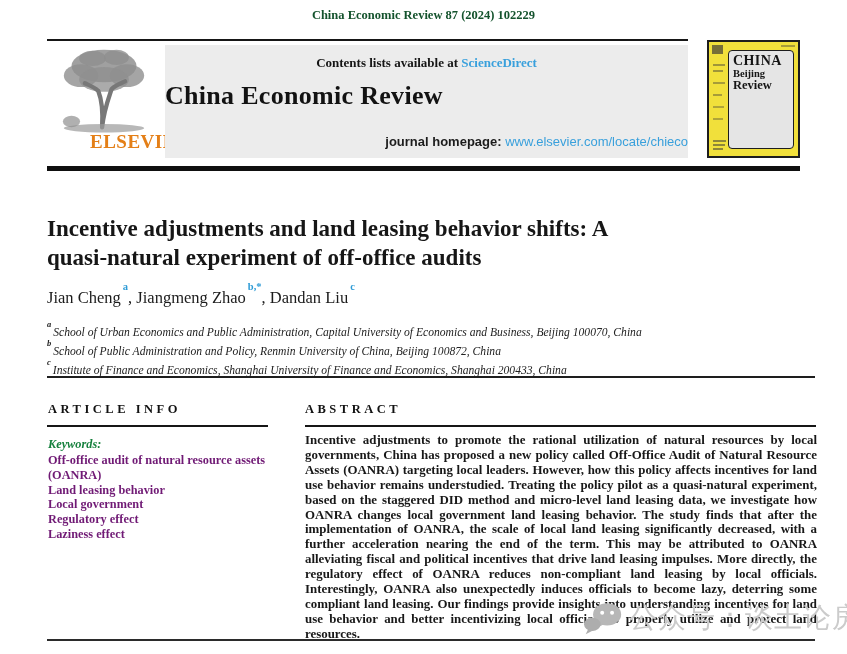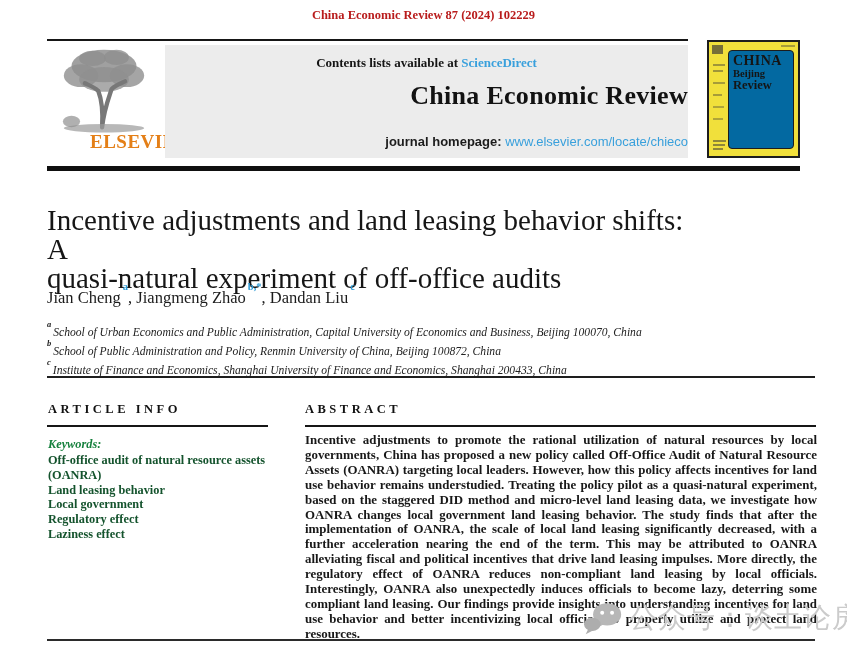--- a/index.html
+++ b/index.html
@@ -3,65 +3,65 @@
 <meta charset="utf-8">
 <style>
   html,body{margin:0;padding:0;background:#ffffff;}
   .canvas{
     position:relative;width:847px;height:654px;background:#fff;overflow:hidden;
     font-family:"Liberation Serif", serif;color:#1a1a1a;
   }
   .abs{position:absolute;}
 
   
-  .citation{top:8px;left:0;width:100%;text-align:center;font-size:12.5px;font-weight:600;color:#b91c1c;}
+  .citation{top:8px;left:0;width:100%;text-align:center;font-size:12.5px;font-weight:600;color:#14532d;}
 
   
   .rule{background:#161616;}
   .rule-top{left:47px;top:39px;width:641px;height:2px;}
   .rule-thick{left:47px;top:166px;width:753px;height:5px;background:#0f0f0f;}
   .rule-mid{left:47px;top:376px;width:768px;height:1.6px;background:#1e1e1e;}
   .rule-info{left:47px;top:425px;width:221px;height:2px;}
   .rule-absx{left:305px;top:425px;width:511px;height:2px;}
   .rule-bottom{left:47px;top:639px;width:768px;height:2.2px;background:#2b2b2b;}
 
   
   .pub{left:47px;top:45px;width:113px;height:113px;text-align:center;}
   .pub svg{display:block;margin:0 auto;}
   .pub-name{font-size:19px;font-weight:700;color:#E47F17;letter-spacing:.5px;margin-top:-2px;margin-left:43px;}
 
   
   .banner{left:165px;top:45px;width:523px;height:113px;background:#ECECEC;}
   .contents-line{top:10px;left:0;width:100%;text-align:center;font-size:13px;font-weight:600;color:#161616;}
-  .jtitle{top:36px;left:0;width:100%;text-align:right;font-size:26px;font-weight:600;color:#121212;letter-spacing:.3px;}
+  .jtitle{top:36px;left:0;width:100%;text-align:left;font-size:26px;font-weight:600;color:#121212;letter-spacing:.3px;}
   .homepage-line{bottom:9px;left:0;width:100%;text-align:right;font-family:"Liberation Sans",sans-serif;font-size:13px;font-weight:700;color:#1c1c1c;}
   .link{color:#39A0DC;text-decoration:none;cursor:pointer;}
   .homepage-line .link{font-weight:400;}
 
   
   .cover{left:707px;top:40px;width:93px;height:118px;background:#F1E03B;border:2px solid #1d1d1d;box-sizing:border-box;}
-  .cover-inner{position:absolute;left:19px;top:8px;right:4px;bottom:7px;border:1.5px solid #1d1d1d;border-radius:4px;background:#0369a1;padding:3px 0 0 4px;box-sizing:border-box;}
+  .cover-inner{position:absolute;left:19px;top:8px;right:4px;bottom:7px;border:1.5px solid #1d1d1d;border-radius:4px;background:#e5e5e5;padding:3px 0 0 4px;box-sizing:border-box;}
   .cov-l1{font-size:14px;font-weight:800;letter-spacing:.4px;color:#151515;line-height:14px;}
   .cov-l2{font-size:10.5px;font-weight:800;color:#151515;line-height:11px;}
   .cov-l3{font-size:12.5px;font-weight:800;color:#151515;line-height:13px;}
   .cov-mark{position:absolute;background:#4e4a38;opacity:.75;}
 
   
-  .title{left:47px;top:206px;width:640px;font-size:29px;line-height:29px;color:#161616;}
+  .title{left:47px;top:214px;width:640px;font-size:23px;line-height:29px;color:#161616;font-weight:bold;}
   .authors{left:47px;top:287px;width:600px;font-size:16.5px;color:#1b1b1b;}
   .a-sup{font-size:10.5px;color:#2E9BD6;font-weight:600;position:relative;top:-6px;margin-left:2px;}
   .affils{left:47px;top:321px;width:640px;font-size:11.6px;line-height:14.2px;font-style:italic;color:#222;}
   .f-sup{font-weight:700;font-size:8.5px;position:relative;top:-4px;margin-right:2px;}
 
   
   .sec-head{font-size:12.5px;font-weight:700;letter-spacing:3.5px;color:#121212;}
   .head-info{left:48px;top:402px;text-align:right;}
   .head-abs{left:305px;top:402px;}
   .kw-label{left:48px;top:437px;font-size:12.3px;font-style:italic;font-weight:600;color:#15803d;}
-  .kw-list{left:48px;top:453px;width:238px;font-size:12.3px;font-weight:700;line-height:14.8px;color:#14532d;}
+  .kw-list{left:48px;top:453px;width:238px;font-size:12.3px;font-weight:700;line-height:14.8px;color:#701a75;}
   .kw-list span{display:block;}
   .abstract{left:305px;top:433px;width:512px;font-size:12.9px;font-weight:600;line-height:14.9px;text-align:justify;color:#181818;}
 
   
   .watermark{left:583px;top:599px;display:flex;align-items:center;gap:6px;z-index:5;}
   .wm-text{font-family:"DejaVu Sans",sans-serif;font-size:28px;color:#cbcbcb;letter-spacing:1px;white-space:nowrap;}
 </style>
 </head>
 <body>
 

